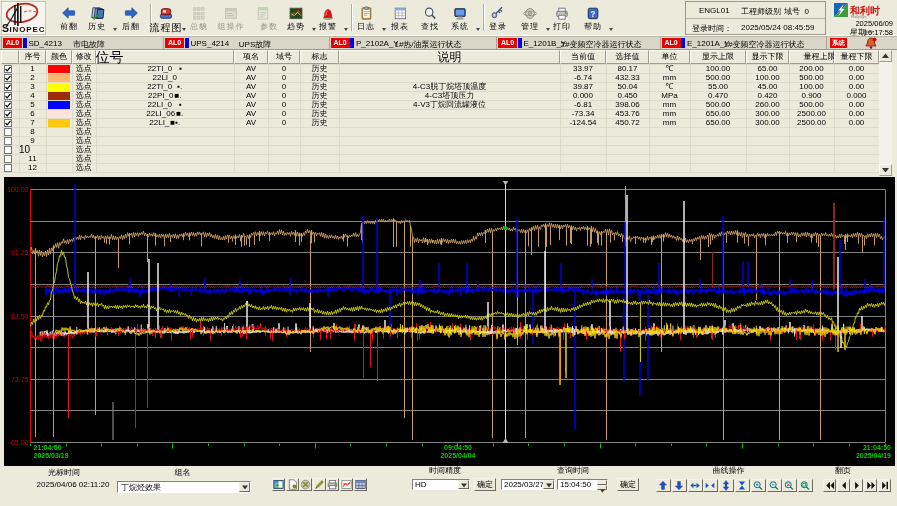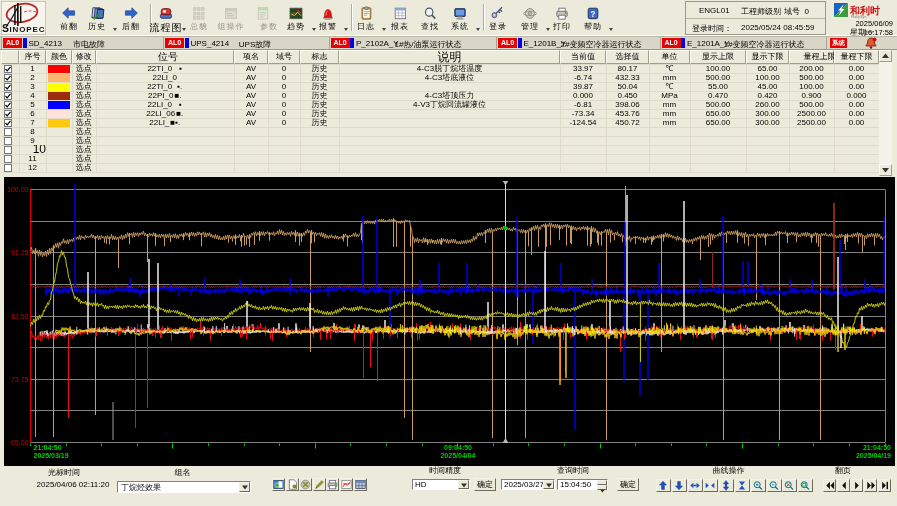--- a/index.html
+++ b/index.html
@@ -198,21 +198,21 @@
     </svg>
 <div class="a" style="left:0;top:49px;width:897px;height:128px;background:#ECEADB;border-top:1px solid #9a978a"></div>
 <div class="a" style="left:1.0px;top:50px;width:18.0px;height:14px;background:#ECEADB;border:1px solid;border-color:#fbfaf3 #a09d90 #a09d90 #fbfaf3"></div>
 <div class="a" style="left:19.0px;top:50px;width:27.0px;height:14px;background:#ECEADB;border:1px solid;border-color:#fbfaf3 #a09d90 #a09d90 #fbfaf3"></div>
 <div class="a" style="left:19.0px;top:50px;width:27.0px;height:14px;text-align:center;line-height:14px;font-size:8px;overflow:hidden">序号</div>
 <div class="a" style="left:46.0px;top:50px;width:26.0px;height:14px;background:#ECEADB;border:1px solid;border-color:#fbfaf3 #a09d90 #a09d90 #fbfaf3"></div>
 <div class="a" style="left:46.0px;top:50px;width:26.0px;height:14px;text-align:center;line-height:14px;font-size:8px;overflow:hidden">颜色</div>
 <div class="a" style="left:72.0px;top:50px;width:23.5px;height:14px;background:#ECEADB;border:1px solid;border-color:#fbfaf3 #a09d90 #a09d90 #fbfaf3"></div>
 <div class="a" style="left:72.0px;top:50px;width:23.5px;height:14px;text-align:center;line-height:14px;font-size:8px;overflow:hidden">修改</div>
 <div class="a" style="left:95.5px;top:50px;width:138.5px;height:14px;background:#ECEADB;border:1px solid;border-color:#fbfaf3 #a09d90 #a09d90 #fbfaf3"></div>
-<div class="a" style="left:95.5px;top:50px;width:145px;height:14px;text-align:center;line-height:14px;font-size:10px;overflow:hidden">位号</div>
+<div class="a" style="left:95.5px;top:50px;width:145px;height:14px;text-align:left;line-height:14px;font-size:14px;overflow:hidden">位号</div>
 <div class="a" style="left:234.0px;top:50px;width:34.0px;height:14px;background:#ECEADB;border:1px solid;border-color:#fbfaf3 #a09d90 #a09d90 #fbfaf3"></div>
 <div class="a" style="left:234.0px;top:50px;width:34.0px;height:14px;text-align:center;line-height:14px;font-size:8px;overflow:hidden">项名</div>
 <div class="a" style="left:268.0px;top:50px;width:32.0px;height:14px;background:#ECEADB;border:1px solid;border-color:#fbfaf3 #a09d90 #a09d90 #fbfaf3"></div>
 <div class="a" style="left:268.0px;top:50px;width:32.0px;height:14px;text-align:center;line-height:14px;font-size:8px;overflow:hidden">域号</div>
 <div class="a" style="left:300.0px;top:50px;width:39.0px;height:14px;background:#ECEADB;border:1px solid;border-color:#fbfaf3 #a09d90 #a09d90 #fbfaf3"></div>
 <div class="a" style="left:300.0px;top:50px;width:39.0px;height:14px;text-align:center;line-height:14px;font-size:8px;overflow:hidden">标志</div>
 <div class="a" style="left:339.0px;top:50px;width:221.0px;height:14px;background:#ECEADB;border:1px solid;border-color:#fbfaf3 #a09d90 #a09d90 #fbfaf3"></div>
 <div class="a" style="left:339.0px;top:50px;width:221.0px;height:14px;text-align:center;line-height:14px;font-size:12px;overflow:hidden">说明</div>
 <div class="a" style="left:560.0px;top:50px;width:46.0px;height:14px;background:#ECEADB;border:1px solid;border-color:#fbfaf3 #a09d90 #a09d90 #fbfaf3"></div>
 <div class="a" style="left:560.0px;top:50px;width:46.0px;height:14px;text-align:center;line-height:14px;font-size:8px;overflow:hidden">当前值</div>
@@ -262,60 +262,59 @@
         <path d="M0.5 3 L2.2 4.8 L5.5 0.8" stroke="#000" stroke-width="1.2" fill="none"></path>
       </svg>
     </div>
 <div class="a" style="left:19.0px;top:64.0px;width:27.0px;height:9px;text-align:center;line-height:9px;font-size:8px;white-space:nowrap;overflow:hidden">1</div>
 <div class="a" style="left:48px;top:64.5px;width:22px;height:8px;background:#ff0000"></div>
 <div class="a" style="left:72.0px;top:64.0px;width:23.5px;height:9px;text-align:center;line-height:9px;font-size:8px;white-space:nowrap;overflow:hidden">选点</div>
 <div class="a" style="left:95.5px;top:64.0px;width:138.5px;height:9px;text-align:center;line-height:9px;font-size:8px;white-space:nowrap;overflow:hidden">22TI_0<span style="margin-left:7px">▪</span></div>
 <div class="a" style="left:234.0px;top:64.0px;width:34.0px;height:9px;text-align:center;line-height:9px;font-size:8px;white-space:nowrap;overflow:hidden">AV</div>
 <div class="a" style="left:268.0px;top:64.0px;width:32.0px;height:9px;text-align:center;line-height:9px;font-size:8px;white-space:nowrap;overflow:hidden">0</div>
 <div class="a" style="left:300.0px;top:64.0px;width:39.0px;height:9px;text-align:center;line-height:9px;font-size:8px;white-space:nowrap;overflow:hidden">历史</div>
-<div class="a" style="left:339.0px;top:64.0px;width:221.0px;height:9px;text-align:center;line-height:9px;font-size:8px;white-space:nowrap;overflow:hidden">4-C3脱丁烷塔温度</div>
 <div class="a" style="left:560.0px;top:64.0px;width:46.0px;height:9px;text-align:center;line-height:9px;font-size:8px;white-space:nowrap;overflow:hidden">33.97</div>
 <div class="a" style="left:606.0px;top:64.0px;width:43.0px;height:9px;text-align:center;line-height:9px;font-size:8px;white-space:nowrap;overflow:hidden">80.17</div>
 <div class="a" style="left:649.0px;top:64.0px;width:41.0px;height:9px;text-align:center;line-height:9px;font-size:8px;white-space:nowrap;overflow:hidden">℃</div>
 <div class="a" style="left:690.0px;top:64.0px;width:56.0px;height:9px;text-align:center;line-height:9px;font-size:8px;white-space:nowrap;overflow:hidden">100.00</div>
 <div class="a" style="left:746.0px;top:64.0px;width:43.0px;height:9px;text-align:center;line-height:9px;font-size:8px;white-space:nowrap;overflow:hidden">65.00</div>
 <div class="a" style="left:789.0px;top:64.0px;width:45.0px;height:9px;text-align:center;line-height:9px;font-size:8px;white-space:nowrap;overflow:hidden">200.00</div>
 <div class="a" style="left:834.0px;top:64.0px;width:45.0px;height:9px;text-align:center;line-height:9px;font-size:8px;white-space:nowrap;overflow:hidden">0.00</div>
 <div class="a" style="left:4px;top:73.5px;width:8px;height:8px;background:#fff;border:1px solid #777">
       <svg width="6" height="6" viewBox="0 0 6 6" style="position:absolute;left:0;top:0">
         <path d="M0.5 3 L2.2 4.8 L5.5 0.8" stroke="#000" stroke-width="1.2" fill="none"></path>
       </svg>
     </div>
 <div class="a" style="left:19.0px;top:73.0px;width:27.0px;height:9px;text-align:center;line-height:9px;font-size:8px;white-space:nowrap;overflow:hidden">2</div>
 <div class="a" style="left:48px;top:73.5px;width:22px;height:8px;background:#ffb56b"></div>
 <div class="a" style="left:72.0px;top:73.0px;width:23.5px;height:9px;text-align:center;line-height:9px;font-size:8px;white-space:nowrap;overflow:hidden">选点</div>
 <div class="a" style="left:95.5px;top:73.0px;width:138.5px;height:9px;text-align:center;line-height:9px;font-size:8px;white-space:nowrap;overflow:hidden">22LI_0</div>
 <div class="a" style="left:234.0px;top:73.0px;width:34.0px;height:9px;text-align:center;line-height:9px;font-size:8px;white-space:nowrap;overflow:hidden">AV</div>
 <div class="a" style="left:268.0px;top:73.0px;width:32.0px;height:9px;text-align:center;line-height:9px;font-size:8px;white-space:nowrap;overflow:hidden">0</div>
 <div class="a" style="left:300.0px;top:73.0px;width:39.0px;height:9px;text-align:center;line-height:9px;font-size:8px;white-space:nowrap;overflow:hidden">历史</div>
-<div class="a" style="left:339.0px;top:73.0px;width:221.0px;height:9px;text-align:center;line-height:9px;font-size:8px;white-space:nowrap;overflow:hidden">4-C3塔底液位</div>
 <div class="a" style="left:560.0px;top:73.0px;width:46.0px;height:9px;text-align:center;line-height:9px;font-size:8px;white-space:nowrap;overflow:hidden">-6.74</div>
 <div class="a" style="left:606.0px;top:73.0px;width:43.0px;height:9px;text-align:center;line-height:9px;font-size:8px;white-space:nowrap;overflow:hidden">432.33</div>
 <div class="a" style="left:649.0px;top:73.0px;width:41.0px;height:9px;text-align:center;line-height:9px;font-size:8px;white-space:nowrap;overflow:hidden">mm</div>
 <div class="a" style="left:690.0px;top:73.0px;width:56.0px;height:9px;text-align:center;line-height:9px;font-size:8px;white-space:nowrap;overflow:hidden">500.00</div>
 <div class="a" style="left:746.0px;top:73.0px;width:43.0px;height:9px;text-align:center;line-height:9px;font-size:8px;white-space:nowrap;overflow:hidden">100.00</div>
 <div class="a" style="left:789.0px;top:73.0px;width:45.0px;height:9px;text-align:center;line-height:9px;font-size:8px;white-space:nowrap;overflow:hidden">500.00</div>
 <div class="a" style="left:834.0px;top:73.0px;width:45.0px;height:9px;text-align:center;line-height:9px;font-size:8px;white-space:nowrap;overflow:hidden">0.00</div>
 <div class="a" style="left:4px;top:82.5px;width:8px;height:8px;background:#fff;border:1px solid #777">
       <svg width="6" height="6" viewBox="0 0 6 6" style="position:absolute;left:0;top:0">
         <path d="M0.5 3 L2.2 4.8 L5.5 0.8" stroke="#000" stroke-width="1.2" fill="none"></path>
       </svg>
     </div>
 <div class="a" style="left:19.0px;top:82.0px;width:27.0px;height:9px;text-align:center;line-height:9px;font-size:8px;white-space:nowrap;overflow:hidden">3</div>
 <div class="a" style="left:48px;top:82.5px;width:22px;height:8px;background:#ffff00"></div>
 <div class="a" style="left:72.0px;top:82.0px;width:23.5px;height:9px;text-align:center;line-height:9px;font-size:8px;white-space:nowrap;overflow:hidden">选点</div>
 <div class="a" style="left:95.5px;top:82.0px;width:138.5px;height:9px;text-align:center;line-height:9px;font-size:8px;white-space:nowrap;overflow:hidden">22TI_0<span style="margin-left:5px">▪.</span></div>
 <div class="a" style="left:234.0px;top:82.0px;width:34.0px;height:9px;text-align:center;line-height:9px;font-size:8px;white-space:nowrap;overflow:hidden">AV</div>
 <div class="a" style="left:268.0px;top:82.0px;width:32.0px;height:9px;text-align:center;line-height:9px;font-size:8px;white-space:nowrap;overflow:hidden">0</div>
 <div class="a" style="left:300.0px;top:82.0px;width:39.0px;height:9px;text-align:center;line-height:9px;font-size:8px;white-space:nowrap;overflow:hidden">历史</div>
+<div class="a" style="left:339.0px;top:82.0px;width:221.0px;height:9px;text-align:center;line-height:9px;font-size:8px;white-space:nowrap;overflow:hidden">4-C3脱丁烷塔顶温度</div>
 <div class="a" style="left:560.0px;top:82.0px;width:46.0px;height:9px;text-align:center;line-height:9px;font-size:8px;white-space:nowrap;overflow:hidden">39.87</div>
 <div class="a" style="left:606.0px;top:82.0px;width:43.0px;height:9px;text-align:center;line-height:9px;font-size:8px;white-space:nowrap;overflow:hidden">50.04</div>
 <div class="a" style="left:649.0px;top:82.0px;width:41.0px;height:9px;text-align:center;line-height:9px;font-size:8px;white-space:nowrap;overflow:hidden">℃</div>
 <div class="a" style="left:690.0px;top:82.0px;width:56.0px;height:9px;text-align:center;line-height:9px;font-size:8px;white-space:nowrap;overflow:hidden">55.00</div>
 <div class="a" style="left:746.0px;top:82.0px;width:43.0px;height:9px;text-align:center;line-height:9px;font-size:8px;white-space:nowrap;overflow:hidden">45.00</div>
 <div class="a" style="left:789.0px;top:82.0px;width:45.0px;height:9px;text-align:center;line-height:9px;font-size:8px;white-space:nowrap;overflow:hidden">100.00</div>
 <div class="a" style="left:834.0px;top:82.0px;width:45.0px;height:9px;text-align:center;line-height:9px;font-size:8px;white-space:nowrap;overflow:hidden">0.00</div>
 <div class="a" style="left:4px;top:91.5px;width:8px;height:8px;background:#fff;border:1px solid #777">
       <svg width="6" height="6" viewBox="0 0 6 6" style="position:absolute;left:0;top:0">
         <path d="M0.5 3 L2.2 4.8 L5.5 0.8" stroke="#000" stroke-width="1.2" fill="none"></path>
@@ -394,21 +393,21 @@
 <div class="a" style="left:746.0px;top:118.0px;width:43.0px;height:9px;text-align:center;line-height:9px;font-size:8px;white-space:nowrap;overflow:hidden">300.00</div>
 <div class="a" style="left:789.0px;top:118.0px;width:45.0px;height:9px;text-align:center;line-height:9px;font-size:8px;white-space:nowrap;overflow:hidden">2500.00</div>
 <div class="a" style="left:834.0px;top:118.0px;width:45.0px;height:9px;text-align:center;line-height:9px;font-size:8px;white-space:nowrap;overflow:hidden">0.00</div>
 <div class="a" style="left:4px;top:127.5px;width:8px;height:8px;background:#fff;border:1px solid #777"></div>
 <div class="a" style="left:19.0px;top:127.0px;width:27.0px;height:9px;text-align:center;line-height:9px;font-size:8px;white-space:nowrap;overflow:hidden">8</div>
 <div class="a" style="left:72.0px;top:127.0px;width:23.5px;height:9px;text-align:center;line-height:9px;font-size:8px;white-space:nowrap;overflow:hidden">选点</div>
 <div class="a" style="left:4px;top:136.5px;width:8px;height:8px;background:#fff;border:1px solid #777"></div>
 <div class="a" style="left:19.0px;top:136.0px;width:27.0px;height:9px;text-align:center;line-height:9px;font-size:8px;white-space:nowrap;overflow:hidden">9</div>
 <div class="a" style="left:72.0px;top:136.0px;width:23.5px;height:9px;text-align:center;line-height:9px;font-size:8px;white-space:nowrap;overflow:hidden">选点</div>
 <div class="a" style="left:4px;top:145.5px;width:8px;height:8px;background:#fff;border:1px solid #777"></div>
-<div class="a" style="left:19.0px;top:145.0px;width:27.0px;height:9px;text-align:right;line-height:9px;font-size:12px;white-space:nowrap;overflow:hidden">10</div>
+<div class="a" style="left:19.0px;top:145.0px;width:27.0px;height:9px;text-align:left;line-height:9px;font-size:10px;white-space:nowrap;overflow:hidden">10</div>
 <div class="a" style="left:72.0px;top:145.0px;width:23.5px;height:9px;text-align:center;line-height:9px;font-size:8px;white-space:nowrap;overflow:hidden">选点</div>
 <div class="a" style="left:4px;top:154.5px;width:8px;height:8px;background:#fff;border:1px solid #777"></div>
 <div class="a" style="left:19.0px;top:154.0px;width:27.0px;height:9px;text-align:center;line-height:9px;font-size:8px;white-space:nowrap;overflow:hidden">11</div>
 <div class="a" style="left:72.0px;top:154.0px;width:23.5px;height:9px;text-align:center;line-height:9px;font-size:8px;white-space:nowrap;overflow:hidden">选点</div>
 <div class="a" style="left:4px;top:163.5px;width:8px;height:8px;background:#fff;border:1px solid #777"></div>
 <div class="a" style="left:19.0px;top:163.0px;width:27.0px;height:9px;text-align:center;line-height:9px;font-size:8px;white-space:nowrap;overflow:hidden">12</div>
 <div class="a" style="left:72.0px;top:163.0px;width:23.5px;height:9px;text-align:center;line-height:9px;font-size:8px;white-space:nowrap;overflow:hidden">选点</div>
 <div class="a" style="left:879px;top:50px;width:13px;height:126px;background:#f4f2e8"></div>
 <div class="a" style="left:879px;top:50px;width:13px;height:12px;background:#ECEADB;border:1px solid;border-color:#fbfaf3 #a09d90 #a09d90 #fbfaf3"><svg width="11" height="10" viewBox="0 0 11 10">
         <path d="M5.5 2.5 L9 7 L2 7 Z" fill="#333"></path>

